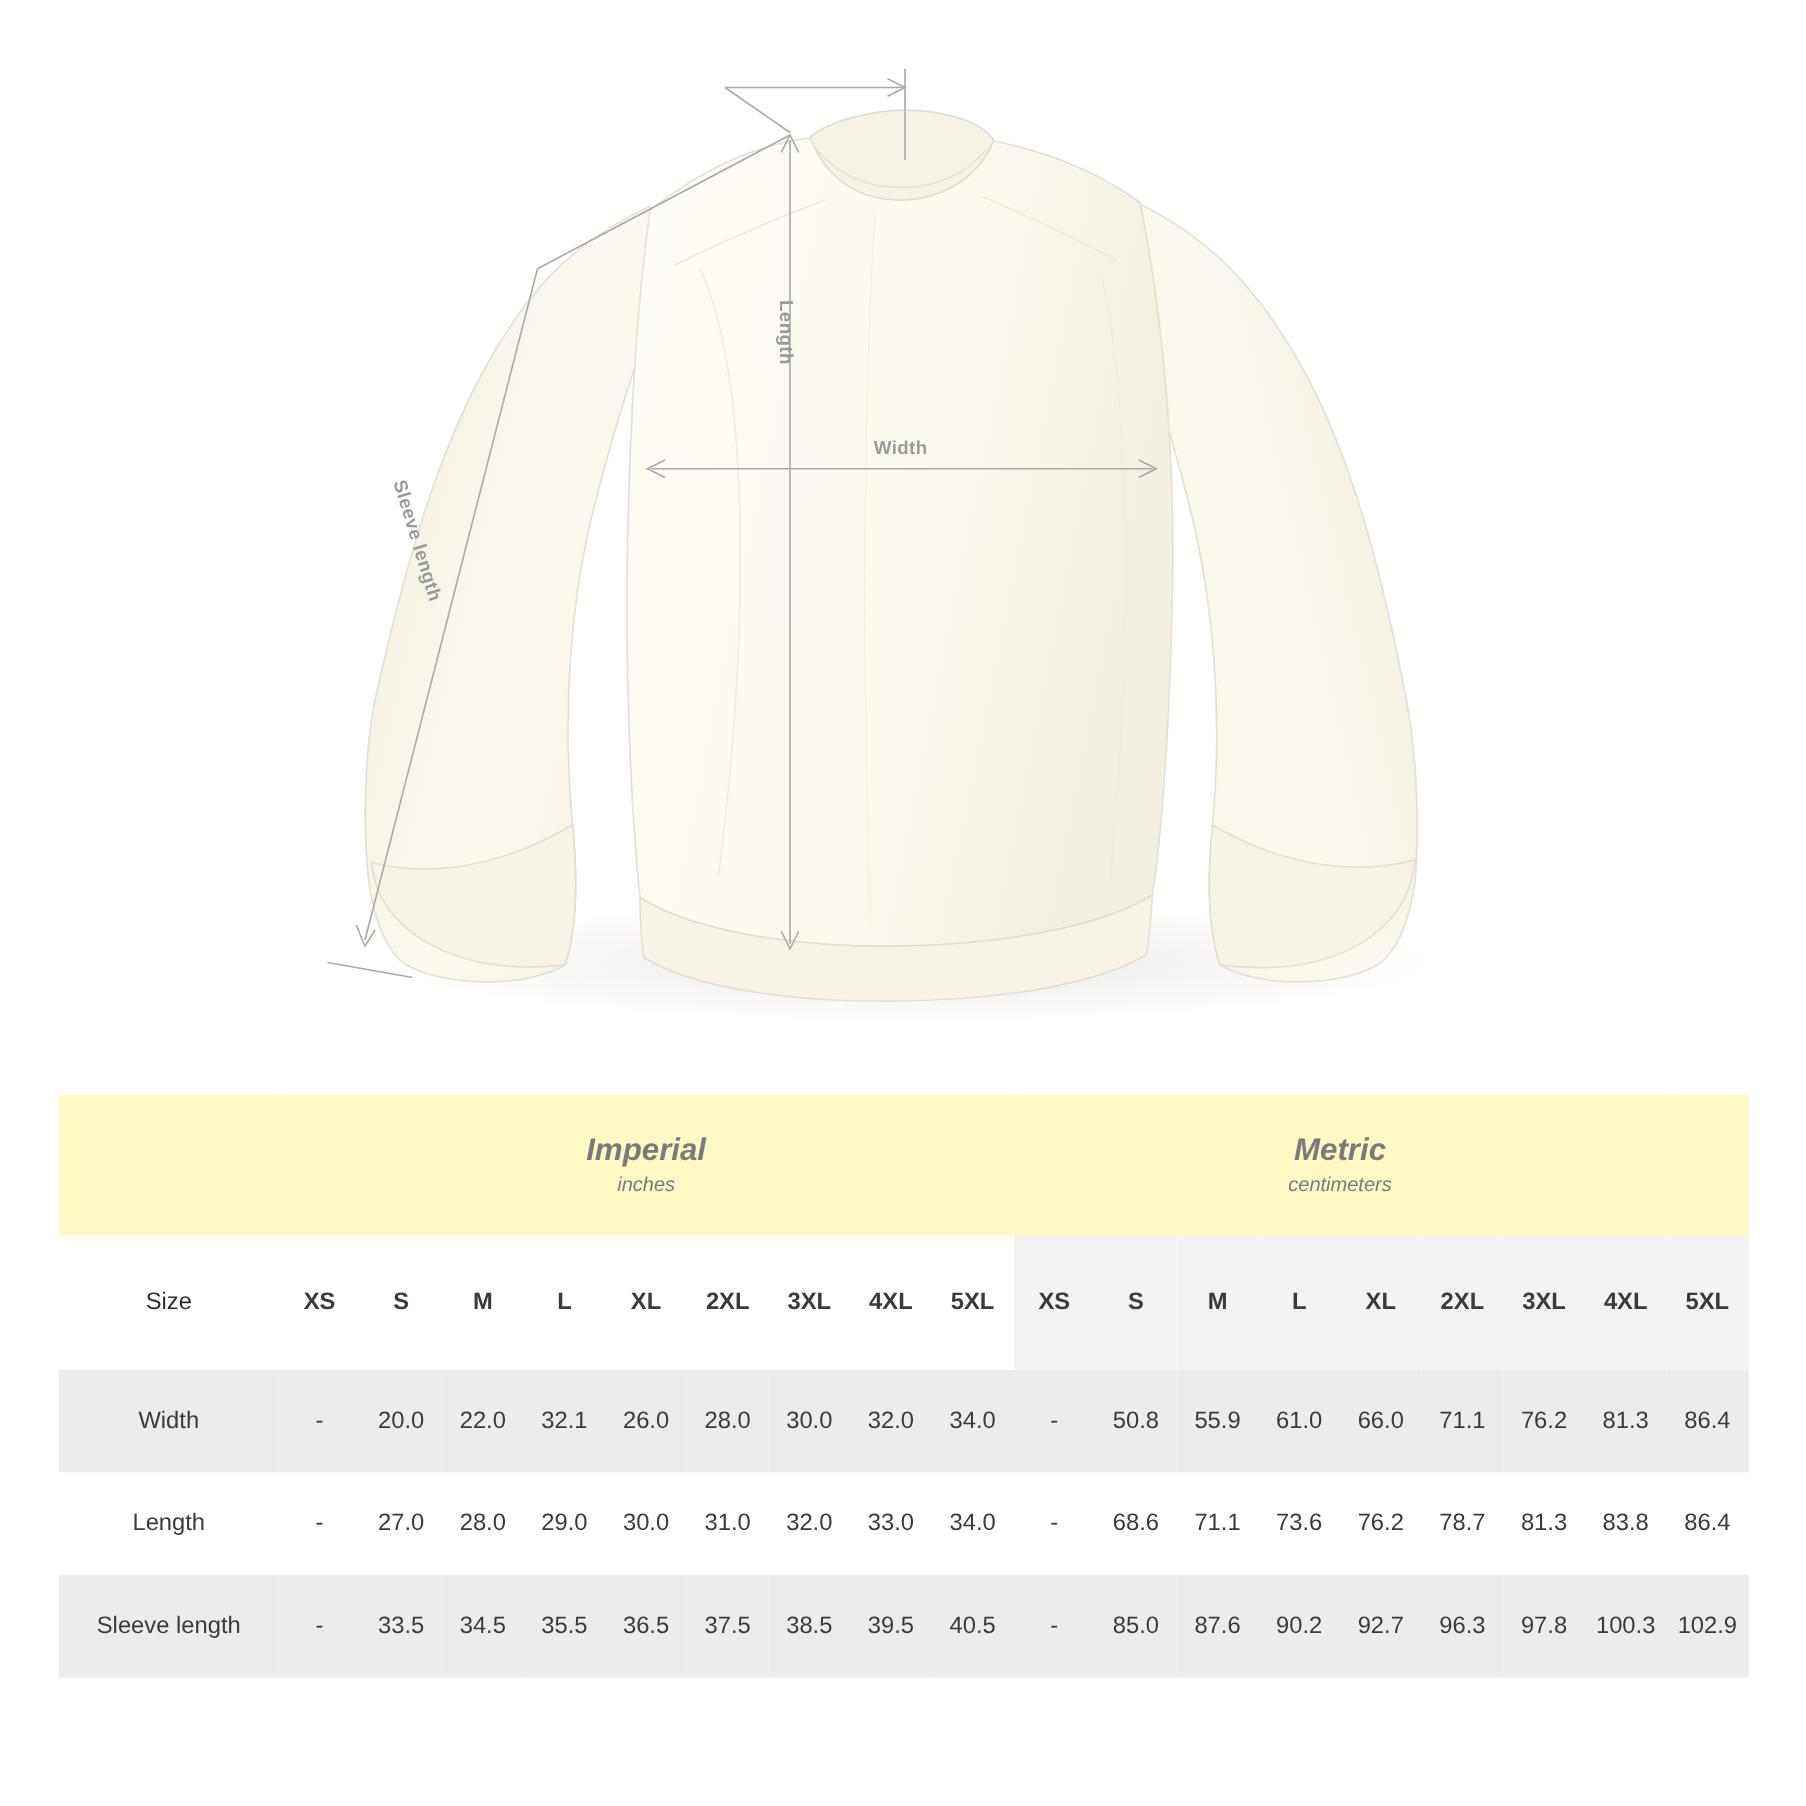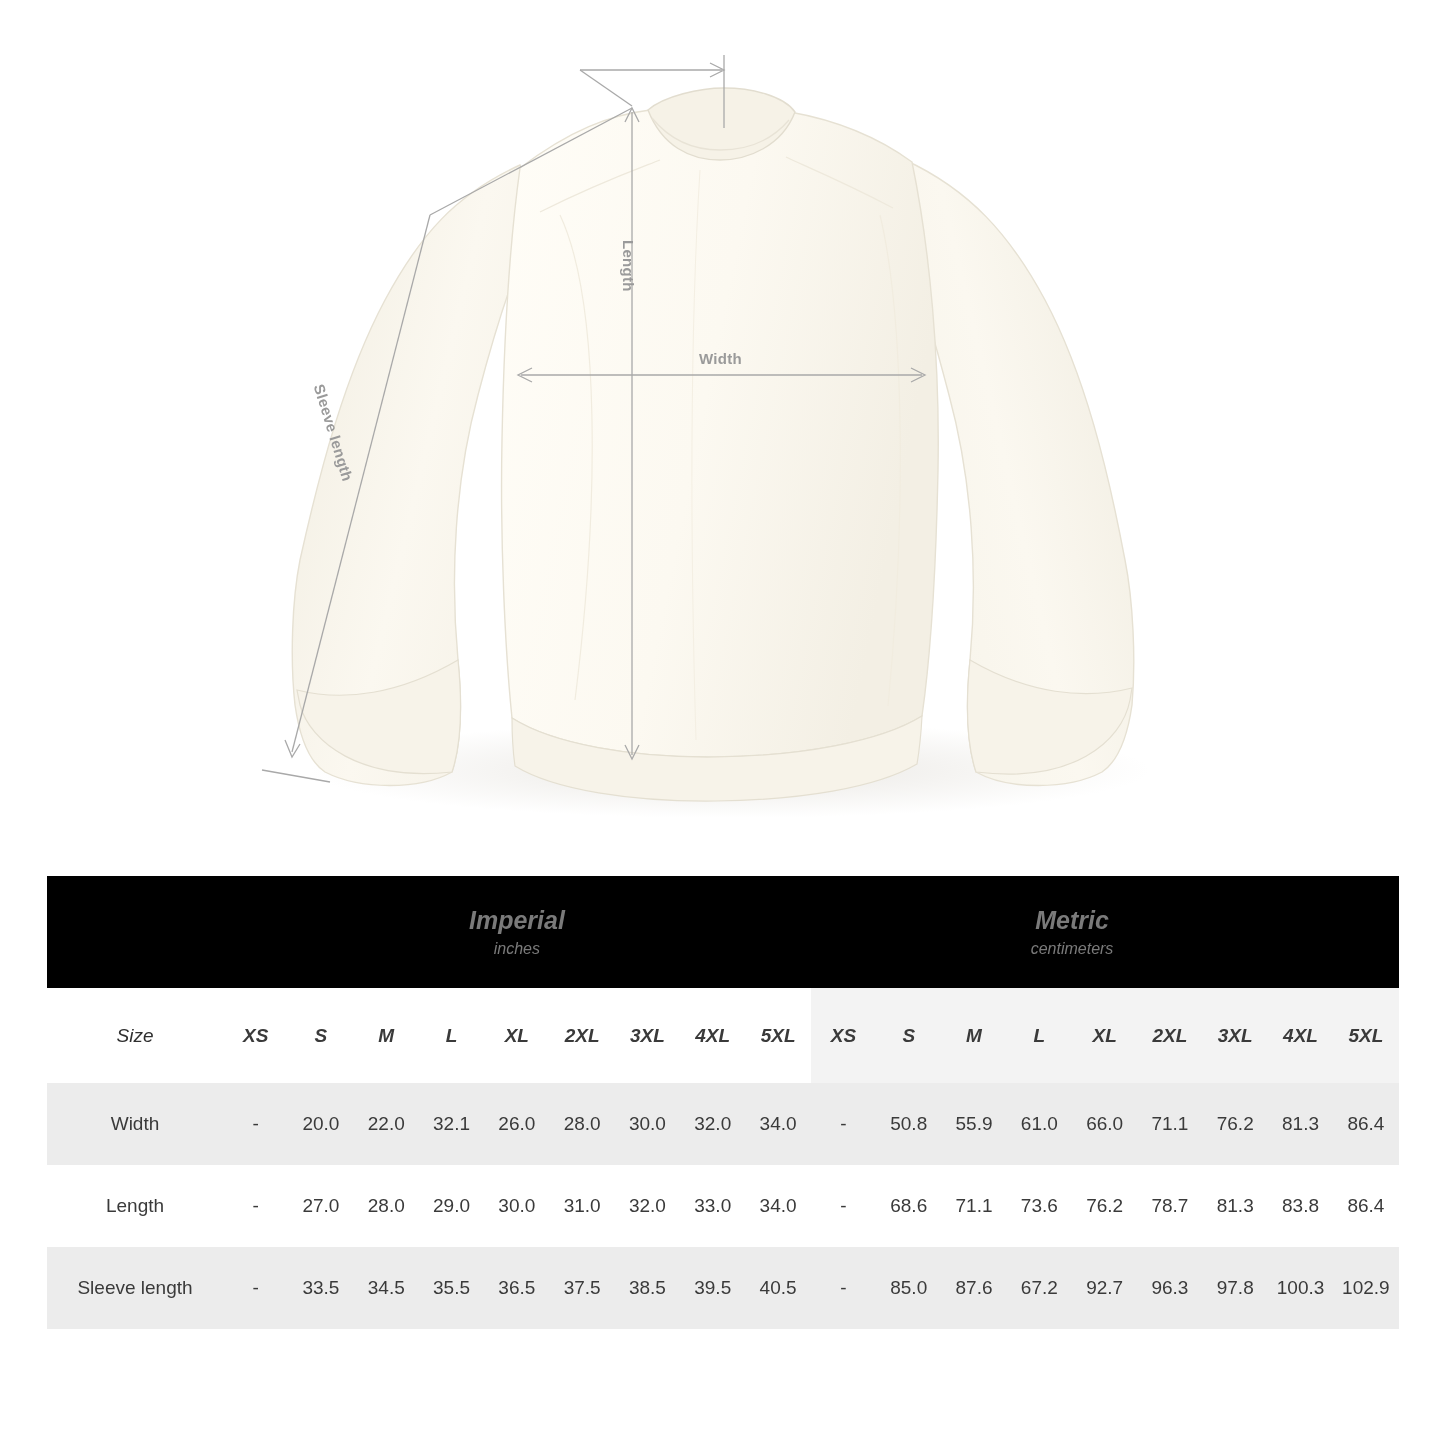--- a/index.html
+++ b/index.html
@@ -81,44 +81,43 @@
     table-layout: fixed;
   }
   table.sizes td, table.sizes th {
     text-align: center;
     vertical-align: middle;
     font-weight: normal;
     border: none;
   }
   
   tr.unit-row td {
-    background: #000000;
+    background: #fef9c3;
     height: 112px;
     padding: 0;
   }
   .unit-title {
     font-size: 25px;
     font-style: italic;
     font-weight: bold;
     color: #7a7a7a;
     line-height: 1.15;
   }
   .unit-sub {
     font-size: 16px;
     font-style: italic;
     color: #7a7a7a;
     margin-top: 6px;
   }
 
   tr.head-row td {
-    height: 95px;
+    height: 108px;
     font-size: 19px;
     color: #3a3a3a;
     font-weight: bold;
-    font-style: italic;
   }
   tr.head-row td.rowlabel {
     font-size: 19px;
     font-weight: normal;
     color: #2f2f2f;
   }
 
   tr.data-row td {
     height: 82px;
     font-size: 19px;
@@ -334,21 +333,21 @@
             <td class="datacol">34.5</td>
             <td class="datacol">35.5</td>
             <td class="datacol">36.5</td>
             <td class="datacol">37.5</td>
             <td class="datacol">38.5</td>
             <td class="datacol">39.5</td>
             <td class="datacol">40.5</td>
             <td class="datacol">-</td>
             <td class="datacol">85.0</td>
             <td class="datacol">87.6</td>
-            <td class="datacol">67.2</td>
+            <td class="datacol">90.2</td>
             <td class="datacol">92.7</td>
             <td class="datacol">96.3</td>
             <td class="datacol">97.8</td>
             <td class="datacol">100.3</td>
             <td class="datacol">102.9</td>
           </tr>
       </tbody>
     </table>
   </div>
 

